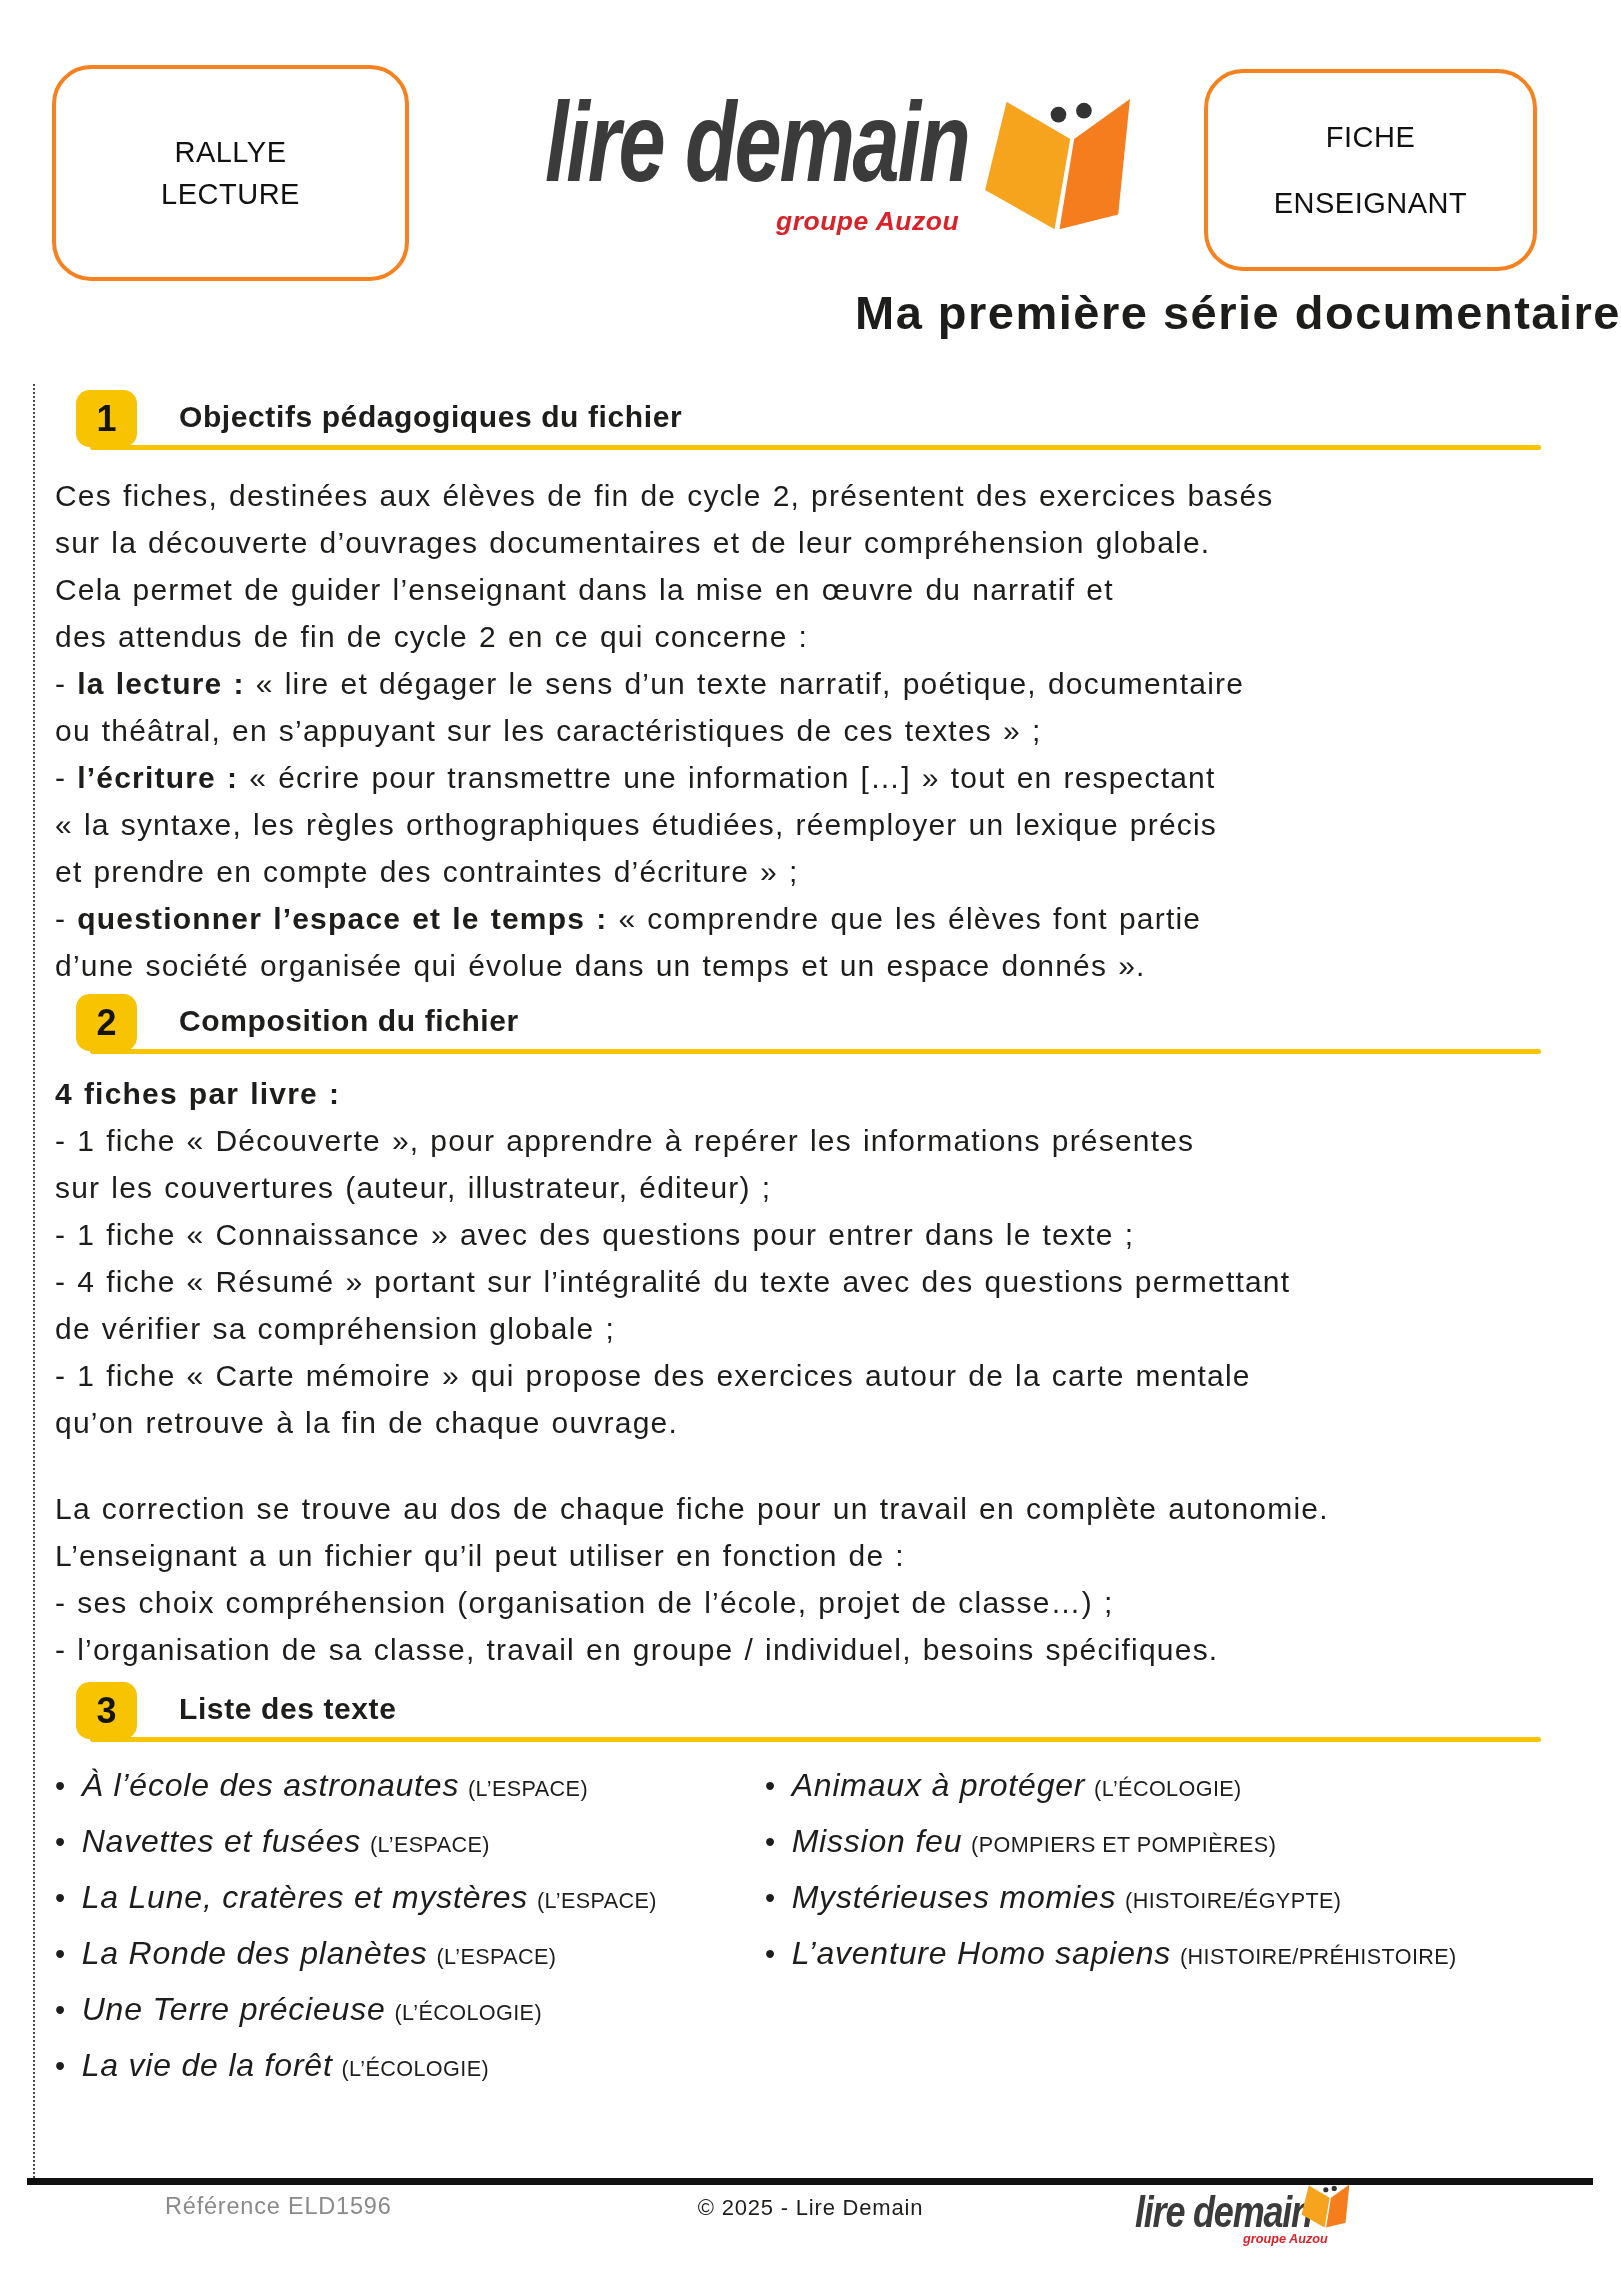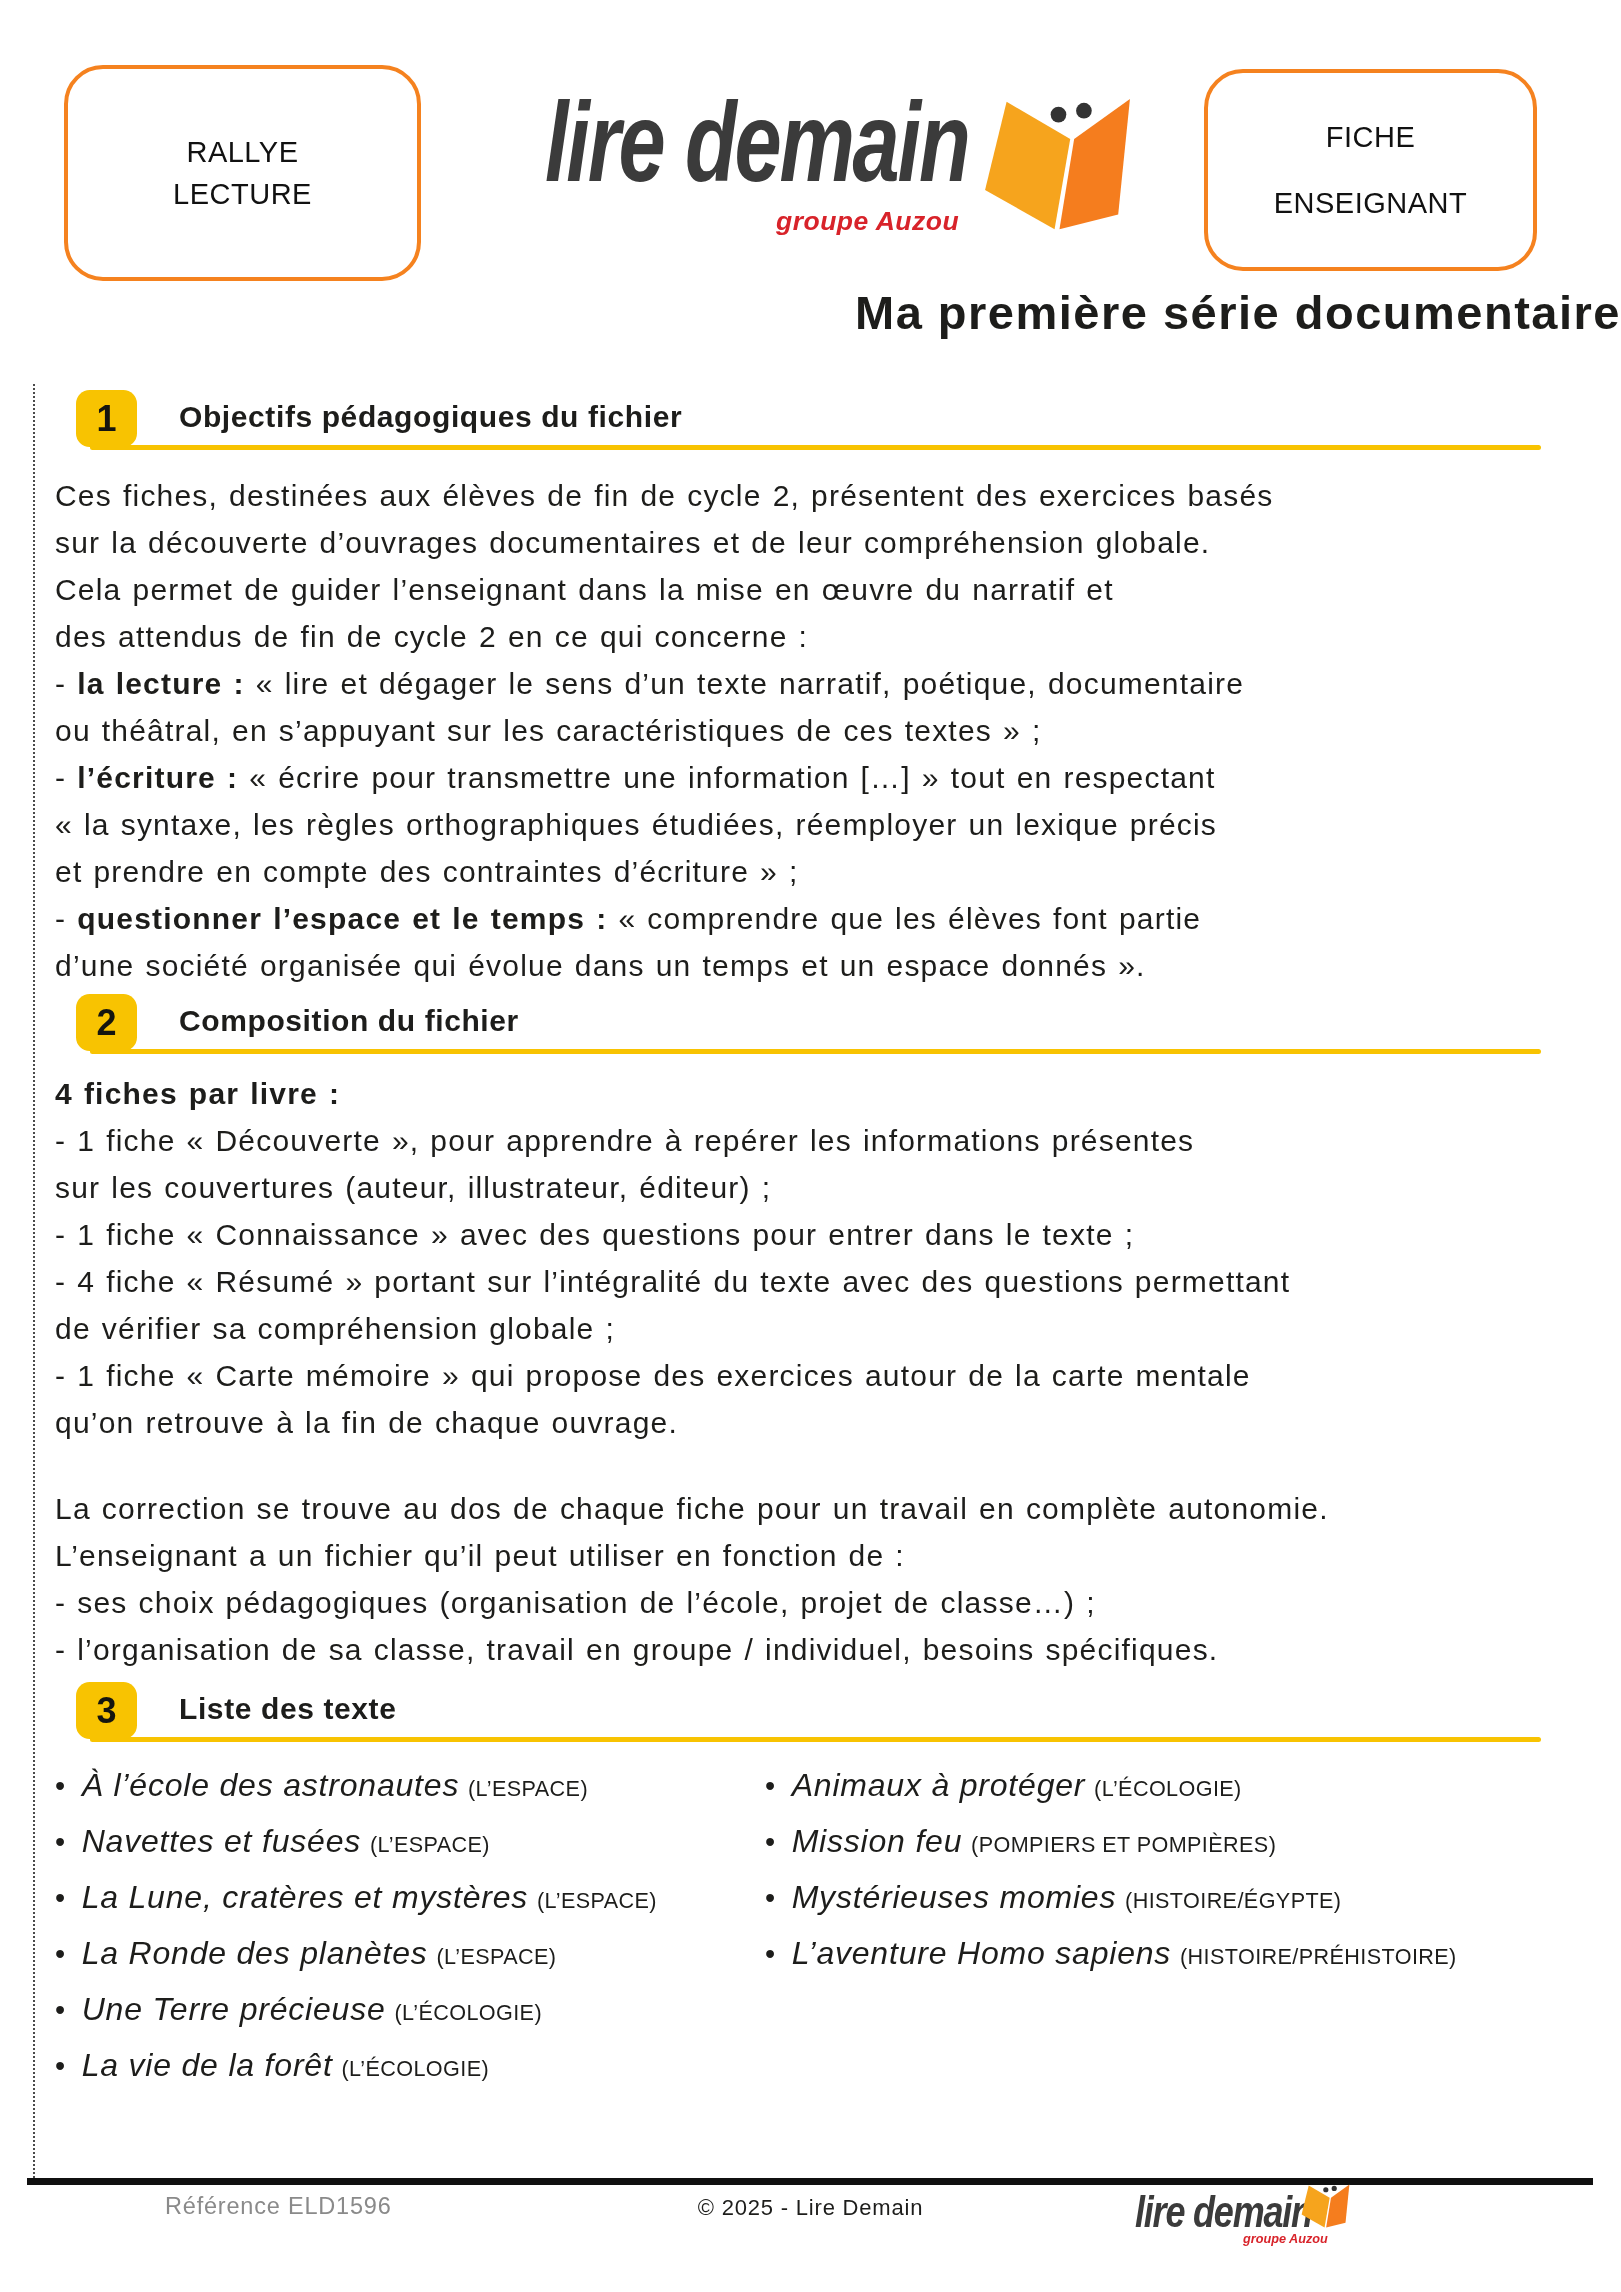--- a/index.html
+++ b/index.html
@@ -29,21 +29,21 @@
   .corner-box{
     position:absolute;
     border:4.9px solid var(--orange);
     border-radius:39px;
     display:flex;flex-direction:column;align-items:center;justify-content:center;
     text-align:center;
     font-size:29px;line-height:42px;letter-spacing:0.5px;
     color:#111;
     background:#fff;
   }
-  .corner-box.left{left:64px;top:65px;width:349px;height:208px;}
+  .corner-box.left{left:52px;top:65px;width:349px;height:208px;}
   .corner-box.right{left:1204px;top:69px;width:325px;height:194px;gap:24px;}
   
   .logo-text{
     position:absolute;left:545px;top:86px;
     font-size:113px;line-height:113px;font-weight:bold;font-style:italic;
     color:var(--charcoal);
     letter-spacing:-2.9px;
     display:inline-block;
     transform:scaleX(0.75);transform-origin:left top;
     white-space:nowrap;
@@ -159,21 +159,21 @@
       <div class="line"><span>- 1 fiche « Découverte », pour apprendre à repérer les informations présentes</span></div>
       <div class="line"><span>sur les couvertures (auteur, illustrateur, éditeur) ;</span></div>
       <div class="line"><span>- 1 fiche « Connaissance » avec des questions pour entrer dans le texte ;</span></div>
       <div class="line"><span>- 4 fiche « Résumé » portant sur l’intégralité du texte avec des questions permettant</span></div>
       <div class="line"><span>de vérifier sa compréhension globale ;</span></div>
       <div class="line"><span>- 1 fiche « Carte mémoire » qui propose des exercices autour de la carte mentale</span></div>
       <div class="line"><span>qu’on retrouve à la fin de chaque ouvrage.</span></div>
       <div class="blank"></div>
       <div class="line"><span>La correction se trouve au dos de chaque fiche pour un travail en complète autonomie.</span></div>
       <div class="line"><span>L’enseignant a un fichier qu’il peut utiliser en fonction de :</span></div>
-      <div class="line"><span>- ses choix pédagogiques (organisation de l’école, projet de classe…) ;</span></div>
+      <div class="line"><span>- ses choix compréhension (organisation de l’école, projet de classe…) ;</span></div>
       <div class="line"><span>- l’organisation de sa classe, travail en groupe / individuel, besoins spécifiques.</span></div>
     </div>
 
   <div class="sec sec3">
     <div class="sec-rule"></div>
     <div class="sec-badge">3</div>
     <div class="sec-title">Liste des texte</div>
   </div>
   <div class="titles">
     <div class="tcol left">

